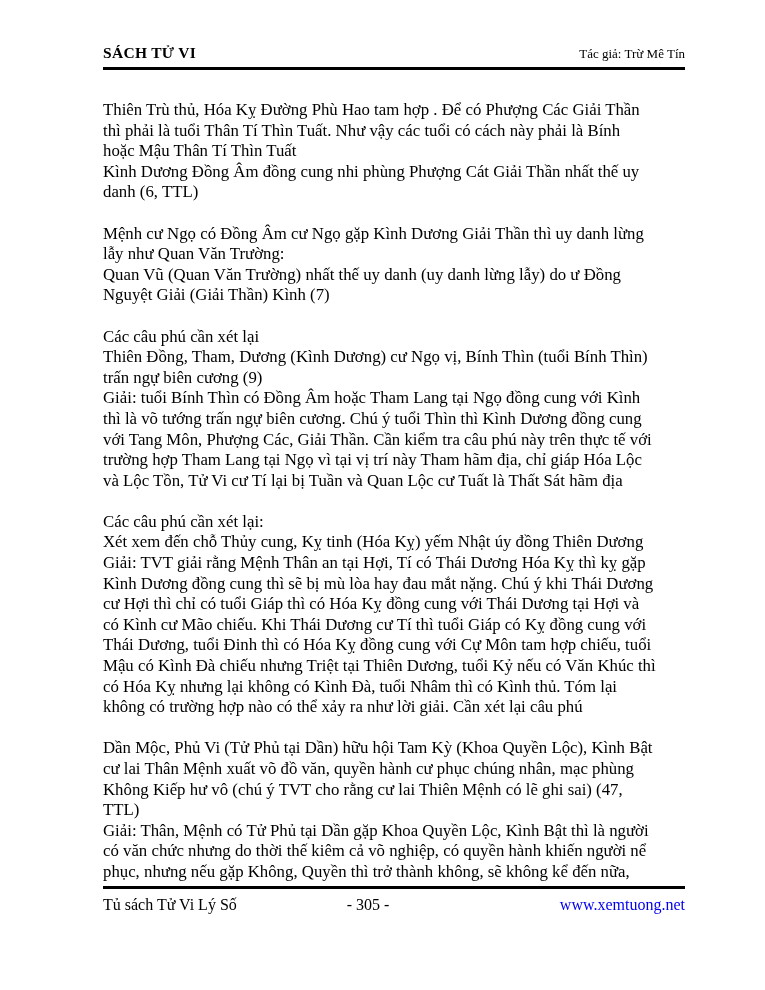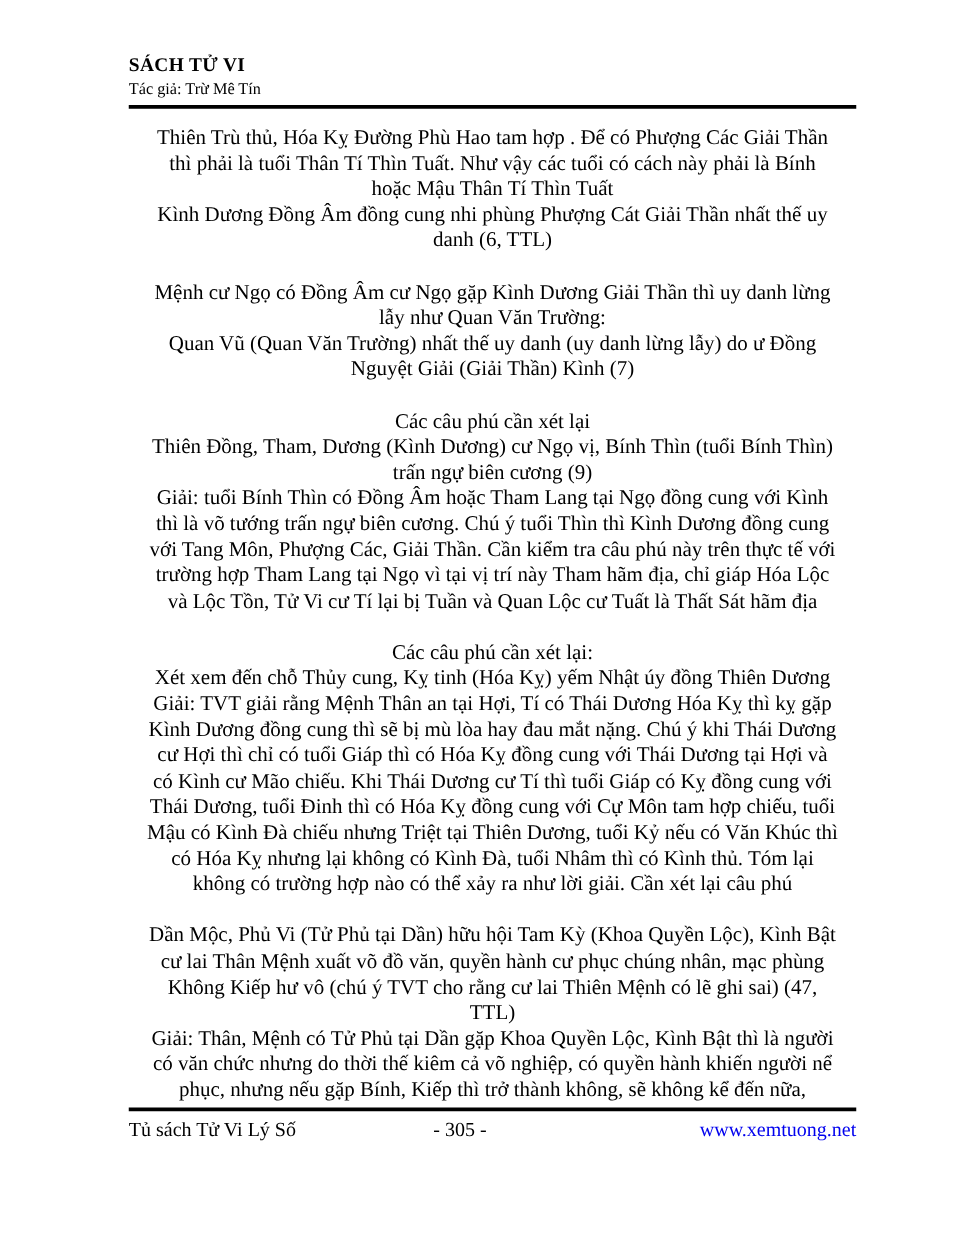--- a/index.html
+++ b/index.html
@@ -20,38 +20,36 @@
     position: absolute;
     top: 44px;
     left: 103px;
     width: 582px;
     display: flex;
     justify-content: space-between;
     align-items: baseline;
     border-bottom: 3px solid #000000;
     padding-bottom: 4px;
     line-height: 18px;
-    flex-direction: column;
   }
   .header-title {
     font-weight: bold;
     font-size: 15.5px;
     letter-spacing: 0.3px;
   }
   .header-author {
     font-size: 13px;
   }
   .page-body {
     position: absolute;
     top: 100px;
     left: 103px;
     width: 582px;
     font-size: 16.8px;
     line-height: 20.6px;
-    text-align: center;
   }
   .paragraph {
     margin: 0 0 20.6px 0;
   }
   .paragraph:last-child {
     margin-bottom: 0;
   }
   .line {
     white-space: nowrap;
   }
@@ -132,21 +130,21 @@
         <div class="line">có Hóa Kỵ nhưng lại không có Kình Đà, tuổi Nhâm thì có Kình thủ. Tóm lại</div>
         <div class="line">không có trường hợp nào có thể xảy ra như lời giải. Cần xét lại câu phú</div>
       </div>
       <div class="paragraph">
         <div class="line">Dần Mộc, Phủ Vi (Tử Phủ tại Dần) hữu hội Tam Kỳ (Khoa Quyền Lộc), Kình Bật</div>
         <div class="line">cư lai Thân Mệnh xuất võ đồ văn, quyền hành cư phục chúng nhân, mạc phùng</div>
         <div class="line">Không Kiếp hư vô (chú ý TVT cho rằng cư lai Thiên Mệnh có lẽ ghi sai) (47,</div>
         <div class="line">TTL)</div>
         <div class="line">Giải: Thân, Mệnh có Tử Phủ tại Dần gặp Khoa Quyền Lộc, Kình Bật thì là người</div>
         <div class="line">có văn chức nhưng do thời thế kiêm cả võ nghiệp, có quyền hành khiến người nể</div>
-        <div class="line">phục, nhưng nếu gặp Bính, Kiếp thì trở thành không, sẽ không kể đến nữa,</div>
+        <div class="line">phục, nhưng nếu gặp Không, Quyền thì trở thành không, sẽ không kể đến nữa,</div>
       </div>
     </div>
 
   <div class="page-footer">
     <span class="footer-series">Tủ sách Tử Vi Lý Số</span>
     <span class="footer-page-number">- 305 -</span>
     <a class="footer-link">www.xemtuong.net</a>
   </div>
 
 </div>

